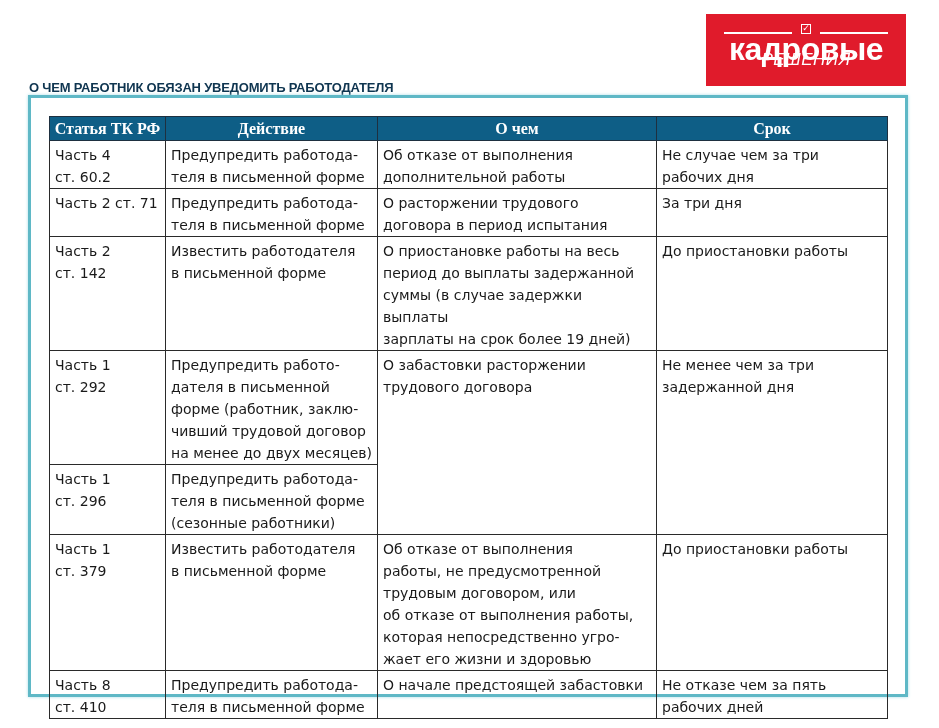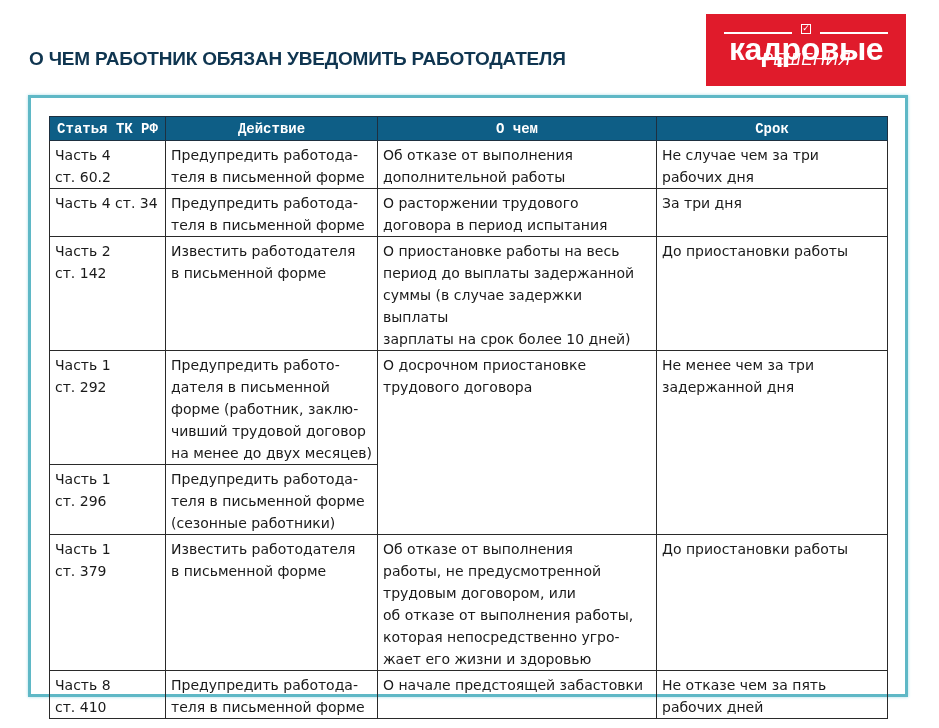--- a/index.html
+++ b/index.html
@@ -25,35 +25,35 @@
   .logo-main {
     position: absolute; left: 0; right: 0; top: 20px;
     font-family: "Liberation Sans", sans-serif; font-weight: bold; font-size: 32px; line-height: 30px;
     letter-spacing: -0.5px;
   }
   .logo-sub {
     position: absolute; left: 0; right: 0; top: 38px;
     font-family: "Liberation Sans", sans-serif; font-size: 17px; line-height: 16px; letter-spacing: 0.5px; font-style: italic;
   }
   .title {
-    position: absolute; left: 29px; top: 48px;
-    font-family: "Liberation Sans", sans-serif; font-weight: bold; font-size: 19px; color: #0f3550;
+    position: absolute; left: 29px; top: 80px;
+    font-family: "Liberation Sans", sans-serif; font-weight: bold; font-size: 13px; color: #0f3550;
     letter-spacing: -0.2px; white-space: nowrap;
   }
   .frame {
     position: absolute; left: 28px; top: 95px; width: 874px; height: 596px;
     border: 3px solid #5fb8c6; box-shadow: 0 0 3px #a8dde6;
   }
   table {
     position: absolute; left: 49px; top: 116px; width: 838px;
     border-collapse: collapse; table-layout: fixed;
   }
   th {
     background: #0e5e86; color: #fff; height: 23px; padding: 0;
-    font-family: Liberation Mono, monospace; font-weight: bold; font-size: 14px;
+    font-family: Liberation Serif, serif; font-weight: bold; font-size: 16px;
     border: 1px solid #1e3040; border-left-color: #ffffff; text-align: center;
   }
   th:first-child { border-left-color: #1e3040; }
   td {
     border: 1.3px solid #2a2a2a; vertical-align: top; padding: 3px 5px 0 5px;
     font-family: "DejaVu Sans", sans-serif; font-size: 14px; line-height: 22px; color: #1a1a1a;
     white-space: pre-line; box-sizing: border-box; margin-top: 25px;
   }
 </style>
 </head>
@@ -93,47 +93,47 @@
       <td>Часть 4
 ст. 60.2</td>
       <td>Предупредить работода-
 теля в письменной форме</td>
       <td>Об отказе от выполнения
 дополнительной работы</td>
       <td>Не случае чем за три
 рабочих дня</td>
     </tr>
     <tr style="height:46px">
-      <td>Часть 4 ст. 34</td>
+      <td>Часть 2 ст. 71</td>
       <td>Предупредить работода-
 теля в письменной форме</td>
       <td>О расторжении трудового
 договора в период испытания</td>
       <td>За три дня</td>
     </tr>
     <tr style="height:88px">
       <td>Часть 2
 ст. 142</td>
       <td>Известить работодателя
 в письменной форме</td>
       <td>О приостановке работы на весь
 период до выплаты задержанной
 суммы (в случае задержки выплаты
-зарплаты на срок более 10 дней)</td>
+зарплаты на срок более 19 дней)</td>
       <td>До приостановки работы</td>
     </tr>
     <tr style="height:108px">
       <td>Часть 1
 ст. 292</td>
       <td>Предупредить работо-
 дателя в письменной
 форме (работник, заклю-
 чивший трудовой договор
 на менее до двух месяцев)</td>
-      <td rowspan="2">О досрочном приостановке
+      <td rowspan="2">О забастовки расторжении
 трудового договора</td>
       <td rowspan="2">Не менее чем за три
 задержанной дня</td>
     </tr>
     <tr style="height:68px">
       <td>Часть 1
 ст. 296</td>
       <td>Предупредить работода-
 теля в письменной форме
 (сезонные работники)</td>

